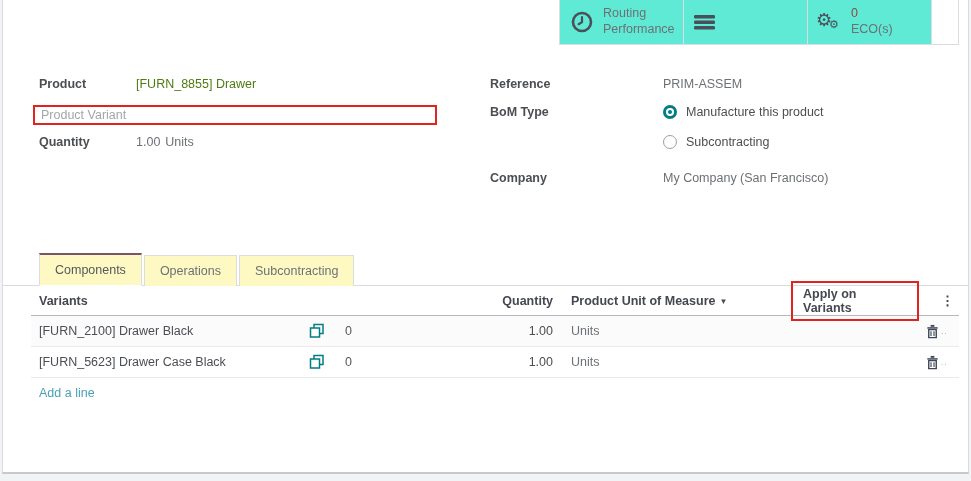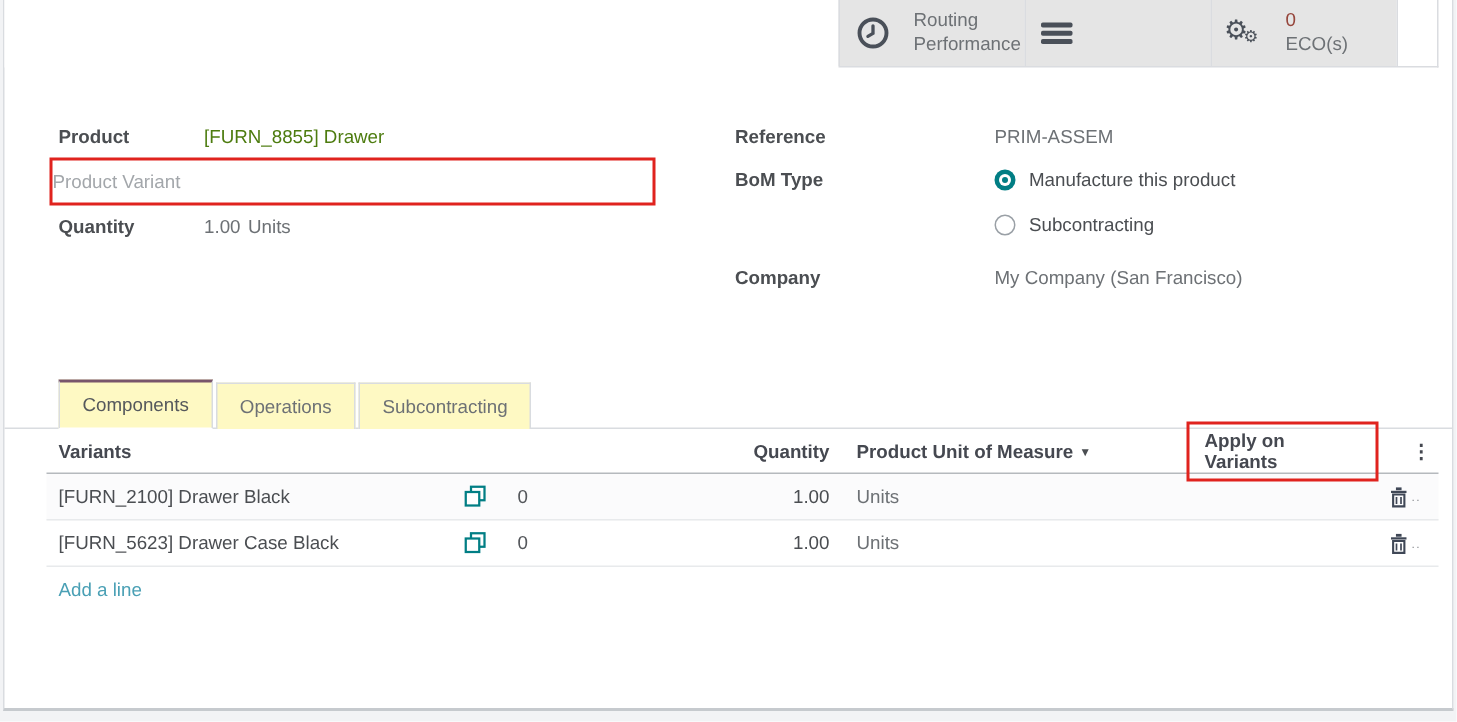--- a/index.html
+++ b/index.html
@@ -5,44 +5,44 @@
   * { margin:0; padding:0; box-sizing:border-box; }
   body { font-family:"Liberation Sans", sans-serif; }
   .page { position:relative; width:971px; height:481px; background:#f2f3f5; overflow:hidden;
           font-size:12.5px; color:#58595b; }
   .sheet { position:absolute; left:2px; top:0; width:967px; height:474px; background:#fff;
            border-left:1px solid #d9dce0; border-right:1px solid #d9dce0; border-bottom:2px solid #c6cace; }
 
   
   .button-bar { display:flex; justify-content:flex-end; height:45px; background:#fff; }
   .smart-buttons { display:flex; border-bottom:1px solid #dadce0; border-right:1px solid #dadce0; margin-right:9px; }
-  .smart-btn { display:flex; align-items:center; gap:15px; width:124px; padding:4px 10px;
-               background:#e5e5e5; border:none; border-left:1px solid #dadce0; cursor:pointer;
+  .smart-btn { display:flex; align-items:center; gap:9px; width:124px; padding:4px 10px;
+               background:#5eead4; border:none; border-left:1px solid #dadce0; cursor:pointer;
                font-family:"Liberation Sans", sans-serif; font-size:12.5px; color:#6d7175; text-align:left; }
   .sb-trailing { width:27px; border-left:1px solid #dadce0; }
   .sb-label span { display:block; line-height:1.25; }
   .sb-icon { flex:0 0 auto; display:flex; align-items:center; }
   .eco-count { color:#96463c; display:block; line-height:1.25; }
   .gear-cluster { position:relative; width:24px; height:24px; color:#4a5059; }
   .gear-big { position:absolute; left:-2px; top:-1px; font-size:18px; }
   .gear-small { position:absolute; left:11px; top:8px; font-size:11px; }
 
   
   .form-body { display:flex; padding:32px 36px 0 36px; height:206px; }
   .col-left { width:451px; }
   .col-right { flex:1; }
-  .frow { display:flex; align-items:center; min-height:28px; }
+  .frow { display:flex; min-height:28px; }
   .flabel { font-weight:bold; color:#4b4e52; }
   .col-left .flabel { width:97px; }
   .col-right .flabel { width:173px; }
   .link-blue { color:#4d7c0f; text-decoration:none; cursor:pointer; }
   .value { color:#6d7175; }
   .variant-row { min-height:30px; }
-  .red-box-field { display:flex; align-items:center; width:404px; height:32px;
-                   border:2px solid #e0231e; margin-left:-6px; }
+  .red-box-field { display:flex; align-items:center; width:404px; height:20px;
+                   border:2px solid #e0231e; margin-left:-6px; padding-left:6px; }
   .placeholder { color:#a3a7ab; }
   .qty-val { color:#6d7175; margin-right:5px; }
   .radio-row { min-height:30px; }
   .radio { display:inline-block; width:14px; height:14px; border-radius:50%; margin-right:9px; vertical-align:-2px; }
   .radio.off { border:1px solid #9aa0a6; background:#fff; }
   .radio.on { background:#017e84; position:relative; }
   .radio.on::after { content:""; position:absolute; left:3px; top:3px; width:8px; height:8px;
                      border-radius:50%; background:#fff; }
   .radio.on::before { content:""; position:absolute; left:5px; top:5px; width:4px; height:4px;
                       border-radius:50%; background:#017e84; z-index:1; }

